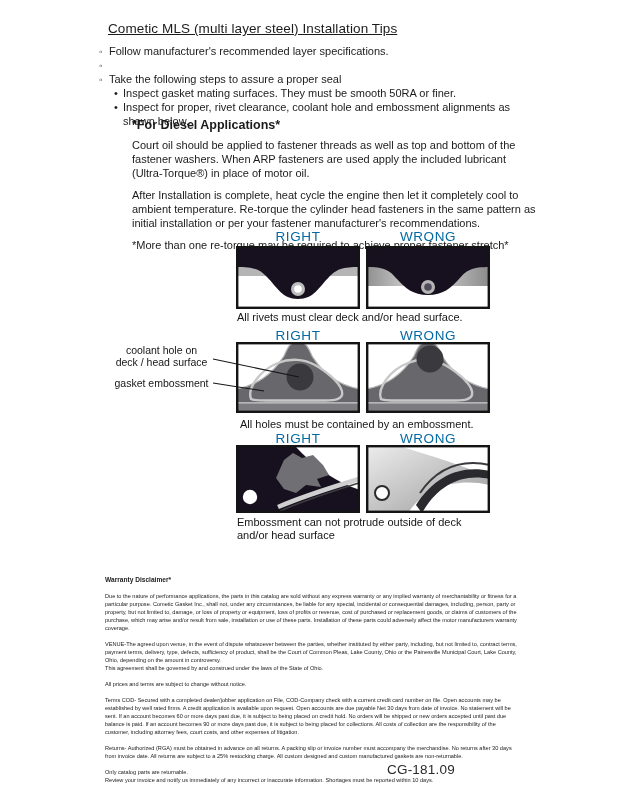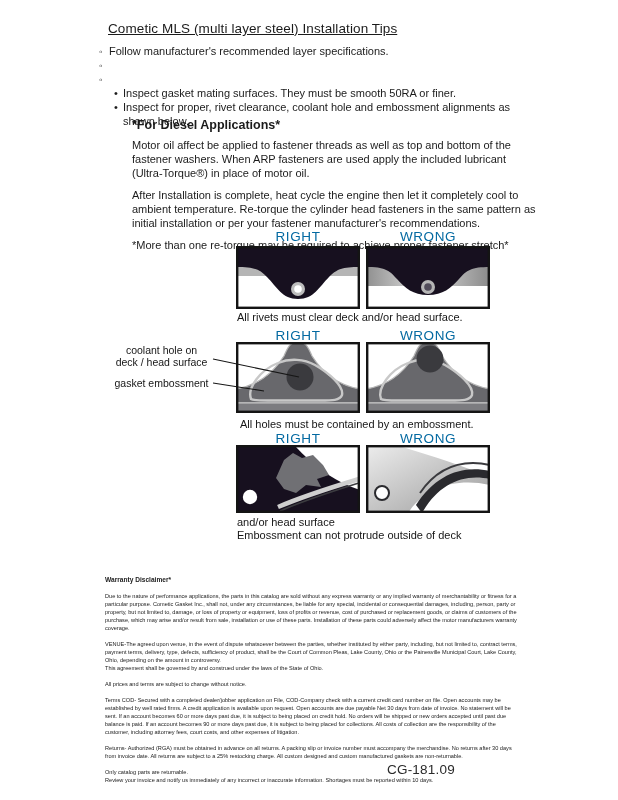--- a/index.html
+++ b/index.html
@@ -43,34 +43,35 @@
 <div class="abs" id="tips">
   <div class="bullet">
     <span class="b-mark">◦</span>
     <span>Follow manufacturer's recommended layer specifications.</span>
   </div>
   <div class="bullet">
     <span class="b-mark">◦</span>
   </div>
   <div class="bullet">
     <span class="b-mark">◦</span>
+    <span>Take the following steps to assure a proper seal</span>
   </div>
   <div class="bullet sub">
     <span class="b-mark">•</span>
     <span>Inspect gasket mating surfaces.  They must be smooth 50RA or finer.</span>
   </div>
   <div class="bullet sub">
     <span class="b-mark">•</span>
     <span>Inspect for proper, rivet clearance, coolant hole and embossment alignments as shown below.</span>
   </div>
 </div>
 
 <div class="abs" id="diesel">
   <h2>*For Diesel Applications*</h2>
-  <p>Motor oil affect be applied to fastener threads as well as top and bottom of the fastener washers. When ARP fasteners are used apply the included lubricant (Ultra-Torque®) in place of motor oil.</p>
+  <p>Court oil should be applied to fastener threads as well as top and bottom of the fastener washers. When ARP fasteners are used apply the included lubricant (Ultra-Torque®) in place of motor oil.</p>
   <p>After Installation is complete, heat cycle the engine then let it completely cool to ambient temperature. Re-torque the cylinder head fasteners in the same pattern as initial installation or per your fastener manufacturer's recommendations.</p>
   <p>*More than one re-torque may be required to achieve proper fastener stretch*</p>
 </div>
 
 <div class="abs fig-label" style="left:236px;top:229px;">RIGHT</div>
 <div class="abs fig-label" style="left:366px;top:229px;">WRONG</div>
 
 <div class="abs fig-box" style="left:236px;top:246px;">
   <svg width="124" height="63" viewBox="0 0 124 63">
     <rect x="0" y="0" width="124" height="63" fill="#ffffff"></rect>
@@ -164,22 +165,22 @@
     </defs>
     <rect x="0" y="0" width="124" height="68" fill="#ffffff"></rect>
     <path d="M0,0 H30 C70,12 100,22 124,32 L124,40 C88,32 58,44 42,68 L0,68 Z" fill="url(#bandGrad)"></path>
     <path d="M124,26 C95,20 70,30 50,60 L56,68 C72,40 96,28 124,34 Z" fill="#2a2a2e"></path>
     <path d="M124,20 C96,14 72,22 54,48" fill="none" stroke="#3a3a3e" stroke-width="2"></path>
     <circle cx="16" cy="48" r="7" fill="#ffffff" stroke="#2a2a2e" stroke-width="2"></circle>
     <rect x="1.2" y="1.2" width="121.6" height="65.6" fill="none" stroke="#141414" stroke-width="2.4"></rect>
   </svg>
 </div>
 <div class="abs fig-caption" style="left:237px;top:516px;width:260px;">
+  <div>Embossment can not protrude outside of deck</div>
   <div>and/or head surface</div>
-  <div>Embossment can not protrude outside of deck</div>
 </div>
 
 <div class="abs" id="warranty">
   <div class="w-head">Warranty Disclaimer*</div>
   <p>Due to the nature of performance applications, the parts in this catalog are sold without any express warranty or any implied warranty of merchantability or fitness for a particular purpose.  Cometic Gasket Inc., shall not, under any circumstances, be liable for any special, incidental or consequential damages, including, person, party or property, but not limited to, damage, or loss of property or equipment, loss of profits or revenue, cost of purchased or replacement goods, or claims of customers of the purchase, which may arise and/or result from sale, installation or use of these parts.  Installation of these parts could adversely affect the motor manufacturers warranty coverage.</p>
   <p class="tight">VENUE-The agreed upon venue, in the event of dispute whatsoever between the parties, whether instituted by either party, including, but not limited to, contract terms, payment terms, delivery, type, defects, sufficiency of product, shall be the Court of Common Pleas, Lake County, Ohio or the Painesville Municipal Court, Lake County, Ohio, depending on the amount in controversy.</p>
   <p>This agreement shall be governed by and construed under the laws of the State of Ohio.</p>
   <p>All prices and terms are subject to change without notice.</p>
   <p>Terms COD- Secured with a completed dealer/jobber application on File, COD-Company check with a current credit card number on file.  Open accounts may be established by well rated firms.  A credit application is available upon request.  Open accounts are due payable Net 30 days from date of invoice.  No statement will be sent.  If an account becomes 60 or more days past due, it is subject to being placed on credit hold.  No orders will be shipped or new orders accepted until past due balance is paid.  If an account becomes 90 or more days past due, it is subject to being placed for collections.  All costs of collection are the responsibility of the customer, including attorney fees, court costs, and other expenses of litigation.</p>
   <p>Returns- Authorized (RGA) must be obtained in advance on all returns.  A packing slip or invoice number must accompany the merchandise.  No returns after 30 days from invoice date.  All returns are subject to a 25% restocking charge.  All custom designed and custom manufactured gaskets are non-returnable.</p>

